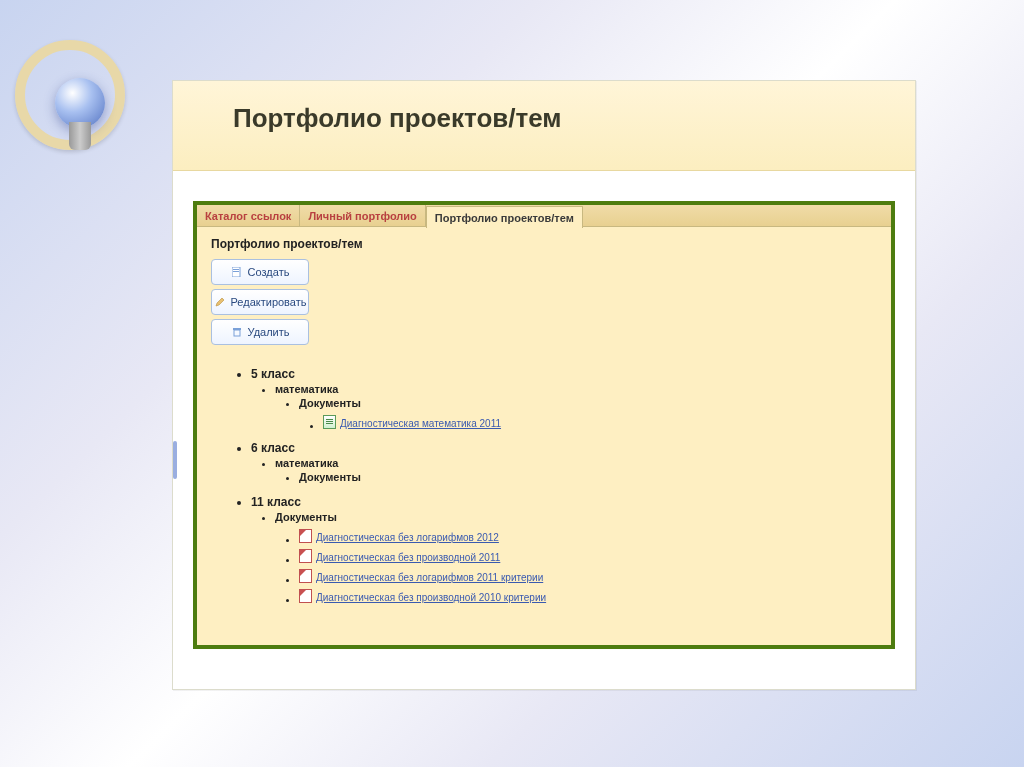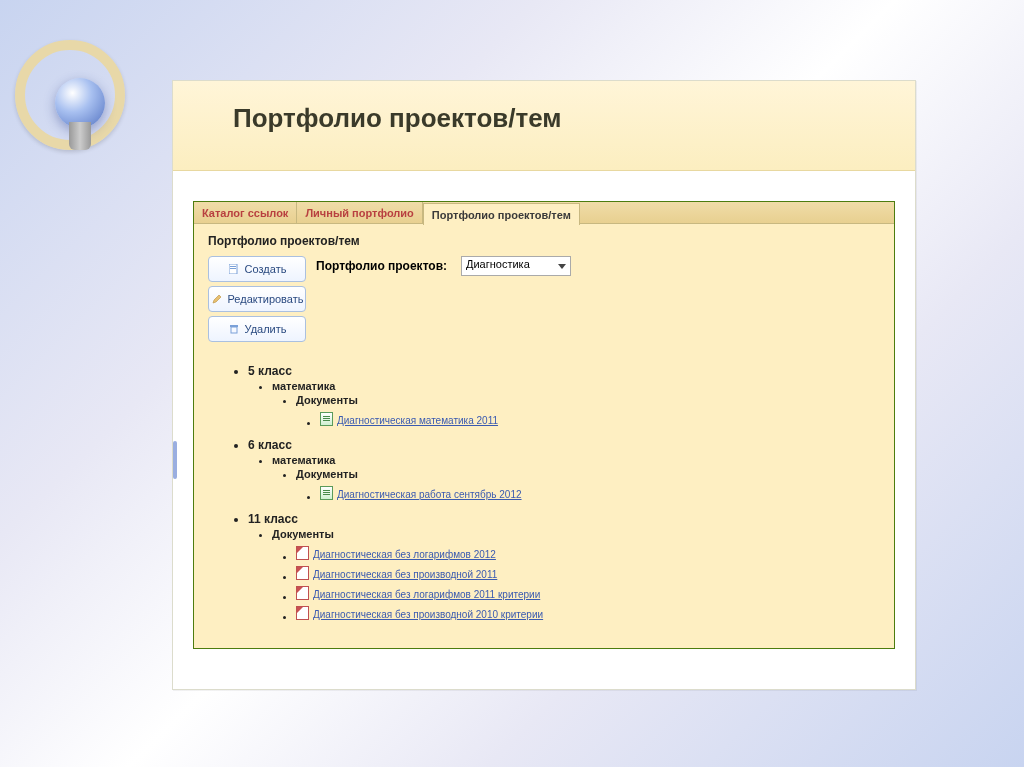--- a/index.html
+++ b/index.html
@@ -65,21 +65,21 @@
       color: #3a3a2a;
     }
     .app-area {
       padding: 30px 20px 20px 20px;
       background: #fff;
       position: relative;
       height: 498px;
     }
     .frame {
       background: #feefc2;
-      border: 1px solid #4d7c0f;
+      border: 4px solid #4d7c0f;
       height: 100%;
       position: relative;
     }
     .tab-bar {
       display: flex;
       background: linear-gradient(#f0dca8,#e8d090);
       border-bottom: 1px solid #c8b880;
       height: 22px;
     }
     .tab {
@@ -237,24 +237,20 @@
                   <svg width="10" height="10" viewBox="0 0 10 10">
                     <rect x="2" y="3" width="6" height="6" fill="none" stroke="#7aa0d8"></rect>
                     <rect x="1" y="1" width="8" height="2" fill="#7aa0d8"></rect>
                   </svg>
                 </span>
               <span>Удалить</span>
             </div>
           </div>
 
           <div class="filter-col">
-            <div class="filter-row">
-              <span class="filter-label">Портфолио проектов:</span>
-              <span class="select" style="width:110px"><span>Диагностика</span></span>
-            </div>
           </div>
         </div>
 
         <div class="tree">
           <ul>
             <li class="lvl1"><span>5 класс</span>
               <ul>
                 <li class="lvl2"><span>математика</span>
                   <ul>
                     <li class="lvl3"><span>Документы</span>
@@ -270,28 +266,20 @@
                   </ul>
                 </li>
               </ul>
             </li>
 
             <li class="lvl1"><span>6 класс</span>
               <ul>
                 <li class="lvl2"><span>математика</span>
                   <ul>
                     <li class="lvl3"><span>Документы</span>
-                      <ul>
-                        <li>
-                          <span class="doc-row">
-                              <span class="file-ico xl"></span>
-                              <a class="doc-link">Диагностическая работа сентябрь 2012</a>
-                            </span>
-                        </li>
-                      </ul>
                     </li>
                   </ul>
                 </li>
               </ul>
             </li>
 
             <li class="lvl1"><span>11 класс</span>
               <ul>
                 <li class="lvl3"><span>Документы</span>
                   <ul>

